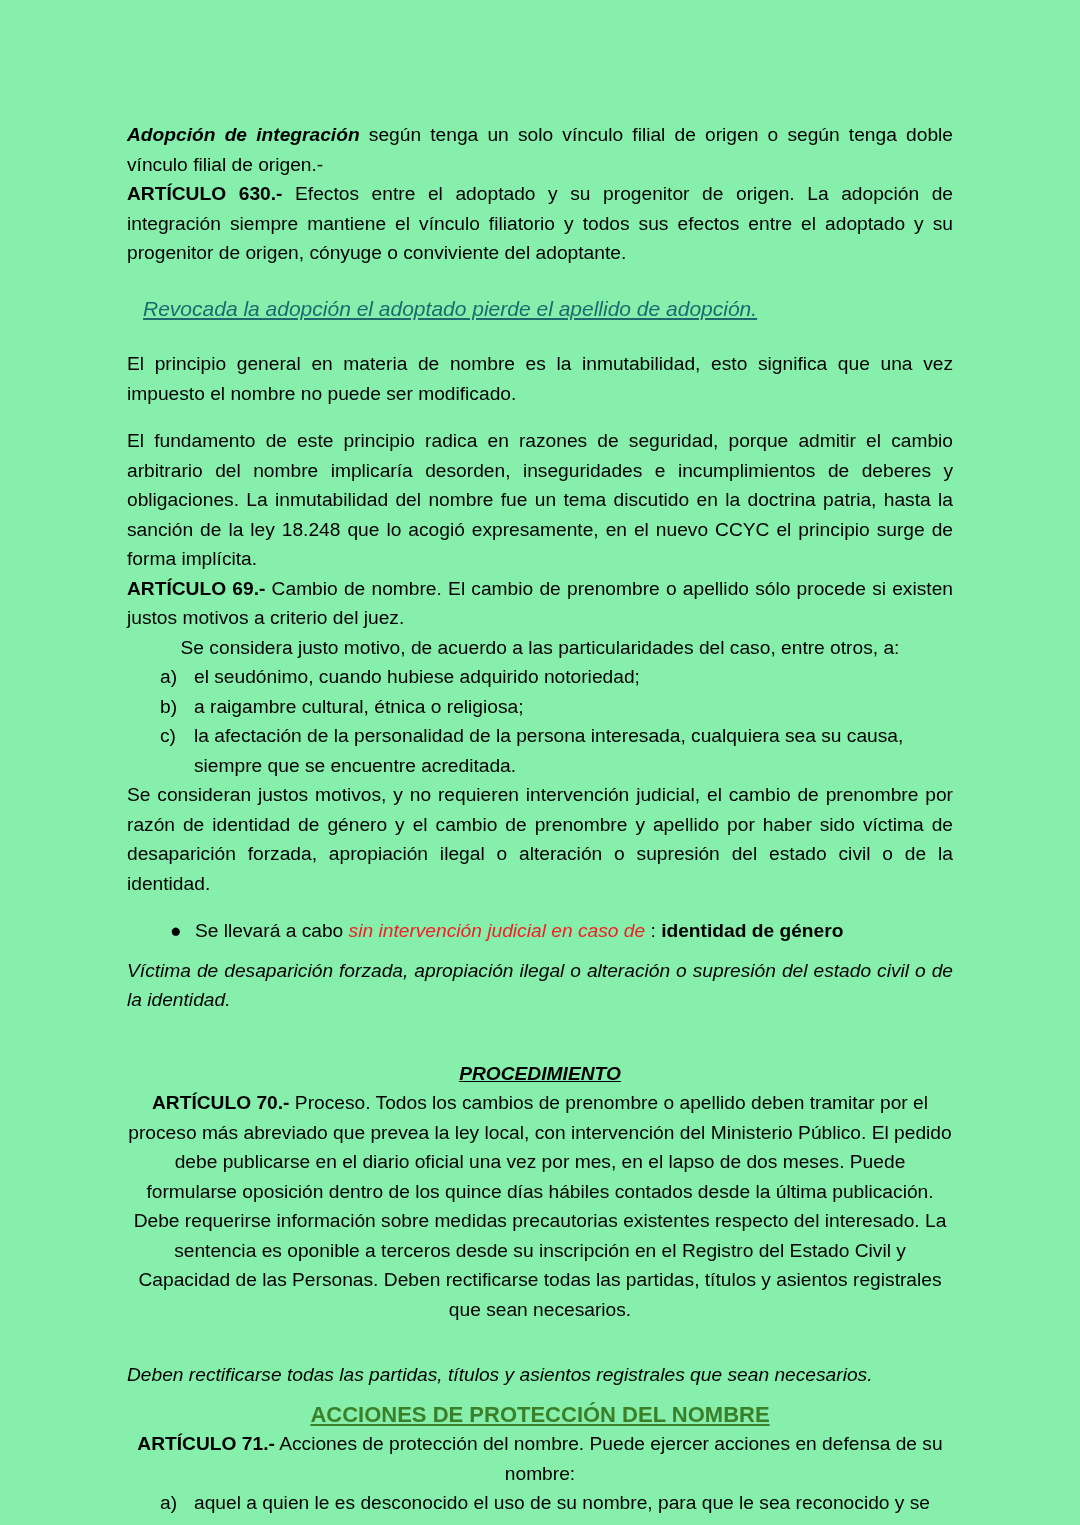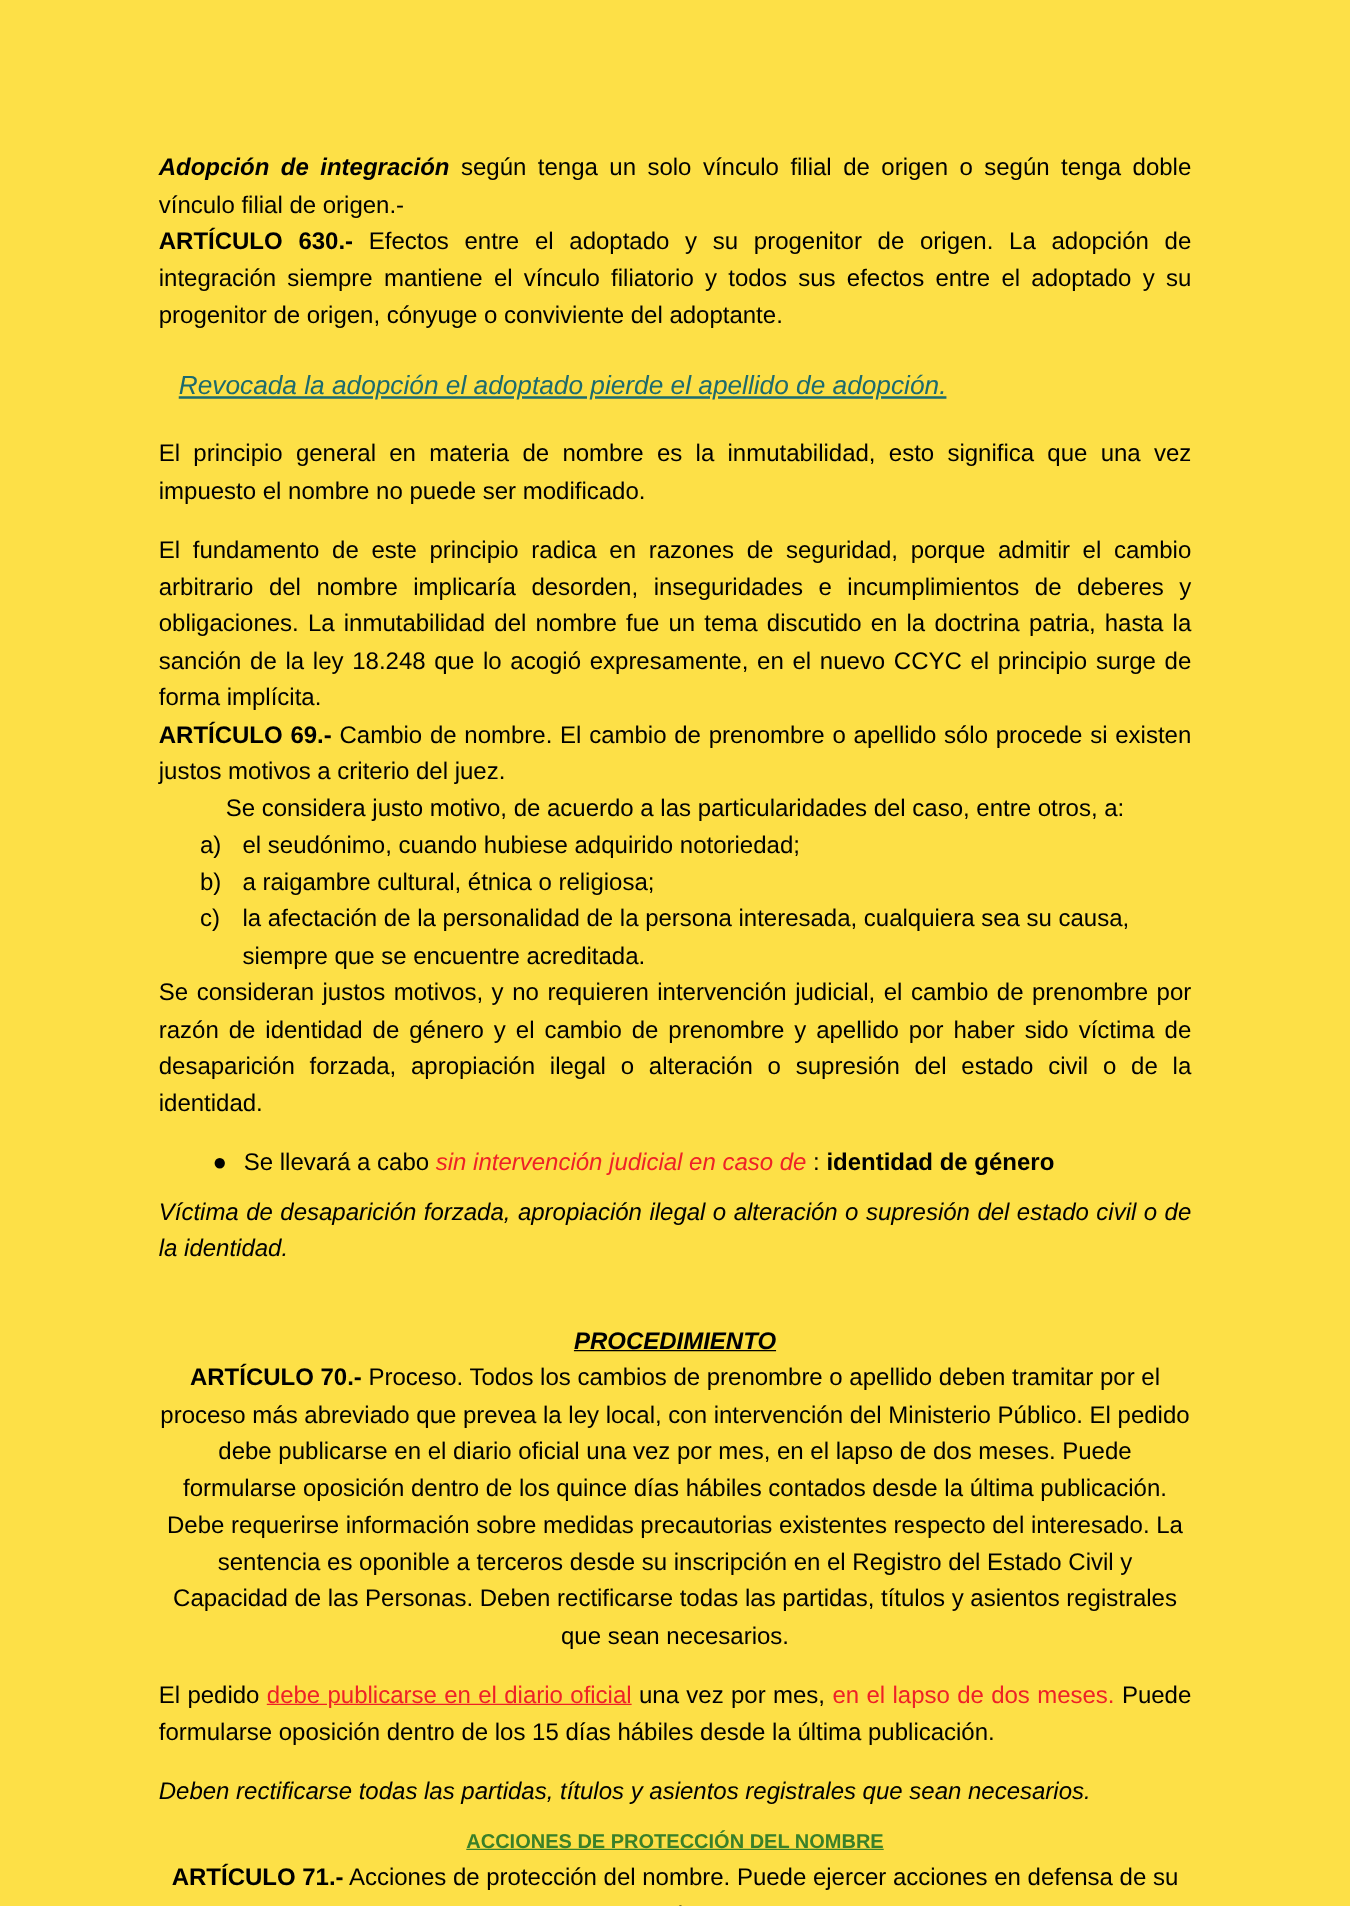--- a/index.html
+++ b/index.html
@@ -11,21 +11,21 @@
     width: 1080px;
     height: 1525px;
     font-family: "Liberation Sans", sans-serif;
     color: #000000;
     -webkit-font-smoothing: antialiased;
   }
   .page {
     position: relative;
     width: 1080px;
     height: 1525px;
-    background: #fde047;
+    background: #86efac;
     box-sizing: border-box;
     padding: 120px 127px 0 127px;
   }
   .doc {
     width: 826px;
   }
 
   
   .p {
     font-size: 19.2px;
@@ -49,21 +49,21 @@
   .heading-center {
     font-size: 19.2px;
     line-height: 29.5px;
     text-align: center;
     font-weight: bold;
     font-style: italic;
     margin: 0;
   }
   .heading-center.ul  { text-decoration: underline; margin-top: 44px; }
   .heading-green {
-    font-size: 16px;
+    font-size: 22px;
     line-height: 29.5px;
     text-align: center;
     font-weight: bold;
     font-style: normal;
     text-decoration: underline;
     color: #3a8029;
     margin: 0;
   }
   .heading-teal {
     font-size: 21px;
@@ -163,21 +163,20 @@
     <div class="gap-sm"></div>
 
     <p class="p justify i">Víctima de desaparición forzada, apropiación ilegal o alteración o supresión del estado civil o de la identidad.</p>
 
     <p class="heading-center ul">PROCEDIMIENTO</p>
 
     <p class="p left"><span class="b">ARTÍCULO 70.-</span><span> Proceso. Todos los cambios de prenombre o apellido deben tramitar por el proceso más abreviado que prevea la ley local, con intervención del Ministerio Público. El pedido debe publicarse en el diario oficial una vez por mes, en el lapso de dos meses. Puede formularse oposición dentro de los quince días hábiles contados desde la última publicación. Debe requerirse información sobre medidas precautorias existentes respecto del interesado. La sentencia es oponible a terceros desde su inscripción en el Registro del Estado Civil y Capacidad de las Personas. Deben rectificarse todas las partidas, títulos y asientos registrales que sean necesarios.</span></p>
 
     <div class="gap-md"></div>
 
-    <p class="p justify"><span>El pedido </span><span class="redu">debe publicarse en el diario oficial</span><span> una vez por mes, </span><span class="red">en el lapso de dos meses.</span><span> Puede formularse oposición dentro de los 15 días hábiles desde la última publicación.</span></p>
 
     <div class="gap-md"></div>
 
     <p class="p justify i">Deben rectificarse todas las partidas, títulos y asientos registrales que sean necesarios.</p>
 
     <div class="gap-sm"></div>
 
     <p class="heading-green">ACCIONES DE PROTECCIÓN DEL NOMBRE</p>
 
     <p class="p left"><span class="b">ARTÍCULO 71.-</span><span> Acciones de protección del nombre. Puede ejercer acciones en defensa de su nombre:</span></p>

